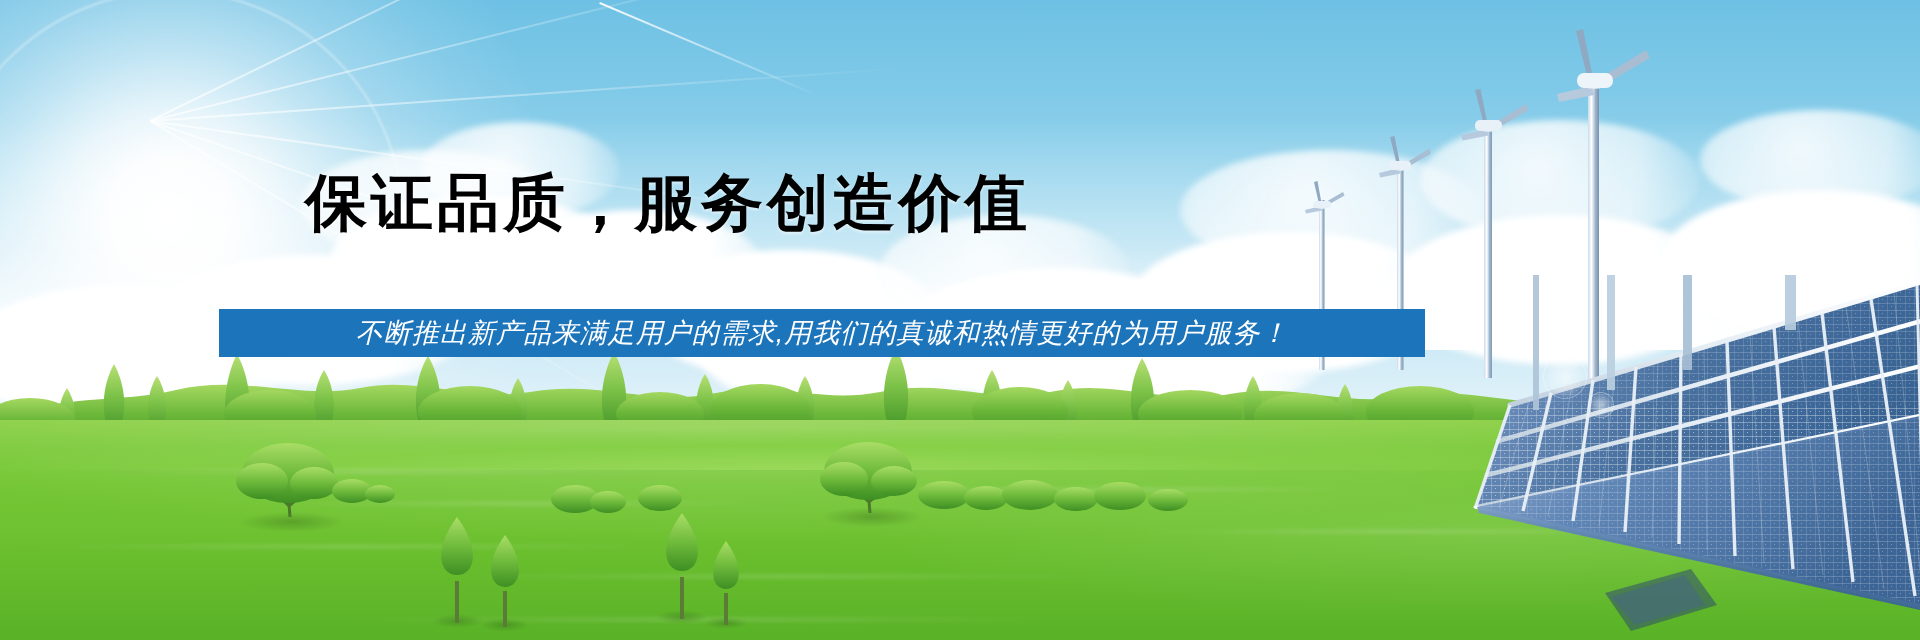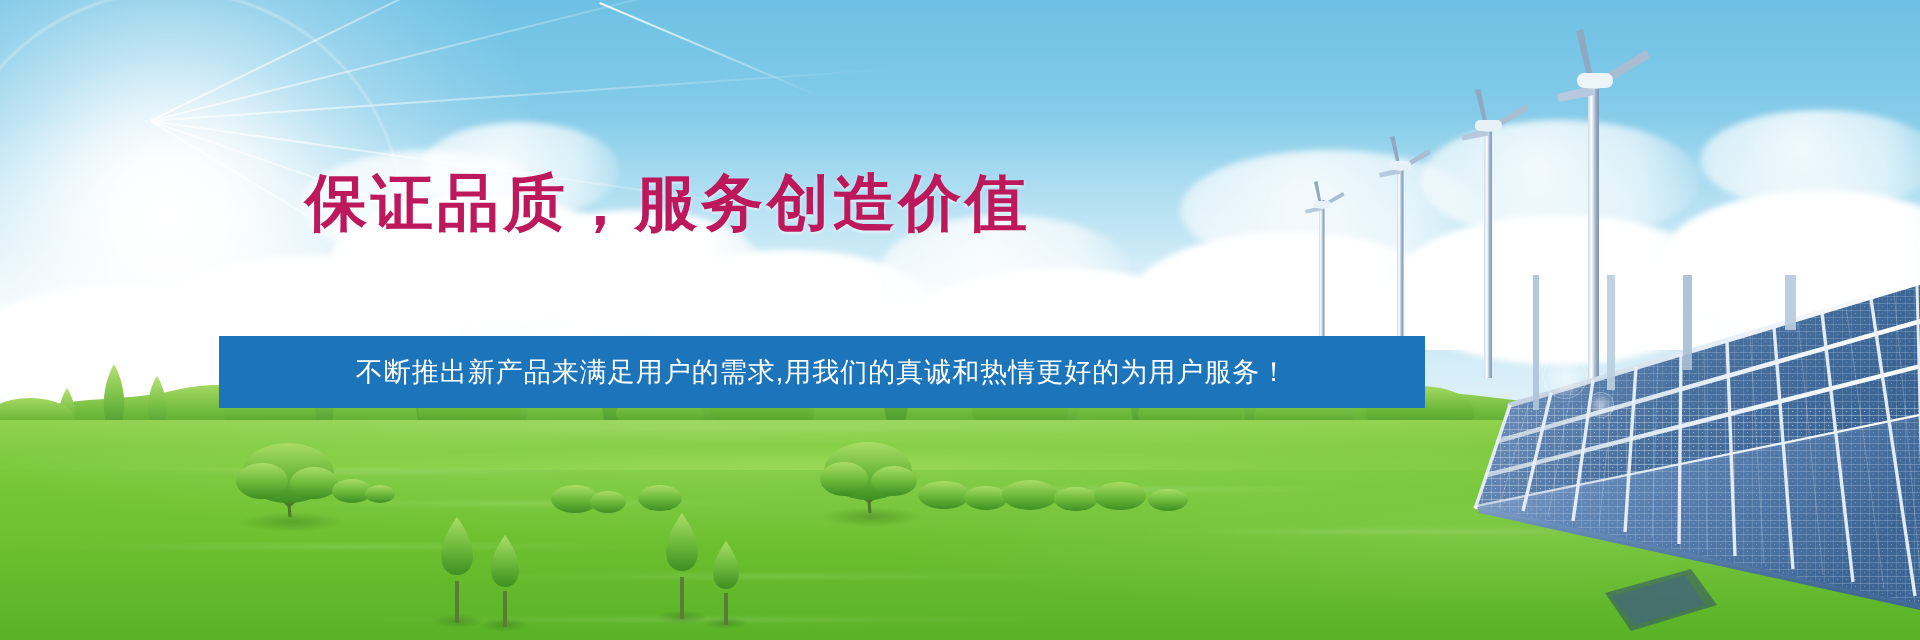--- a/index.html
+++ b/index.html
@@ -167,37 +167,38 @@
 
   
   .headline {
     position: absolute;
     left: 305px;
     top: 172px;
     font-size: 62px;
     line-height: 1;
     font-weight: 700;
     letter-spacing: 4px;
-    color: #be185d;
+    color: #000000;
     text-shadow: 0 2px 3px rgba(255,255,255,0.55);
     white-space: nowrap;
     z-index: 6;
   }
 
   .subtitle-bar {
     position: absolute;
     left: 219px;
-    top: 336px;
+    top: 309px;
     width: 1206px;
-    height: 72px;
+    height: 48px;
     background: #1c74bb;
     z-index: 6;
     display: flex;
     align-items: center;
     justify-content: center;
+    font-style: italic;
   }
   .subtitle-text {
     color: #ffffff;
     font-size: 27px;
     letter-spacing: 1px;
     white-space: nowrap;
     font-weight: 400;
   }
 
   

